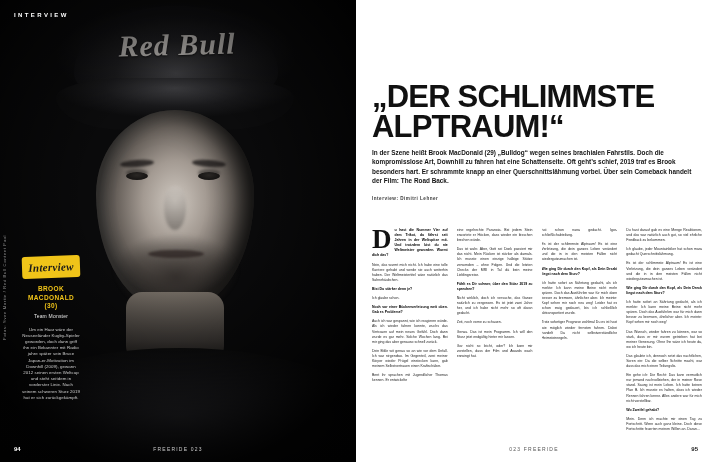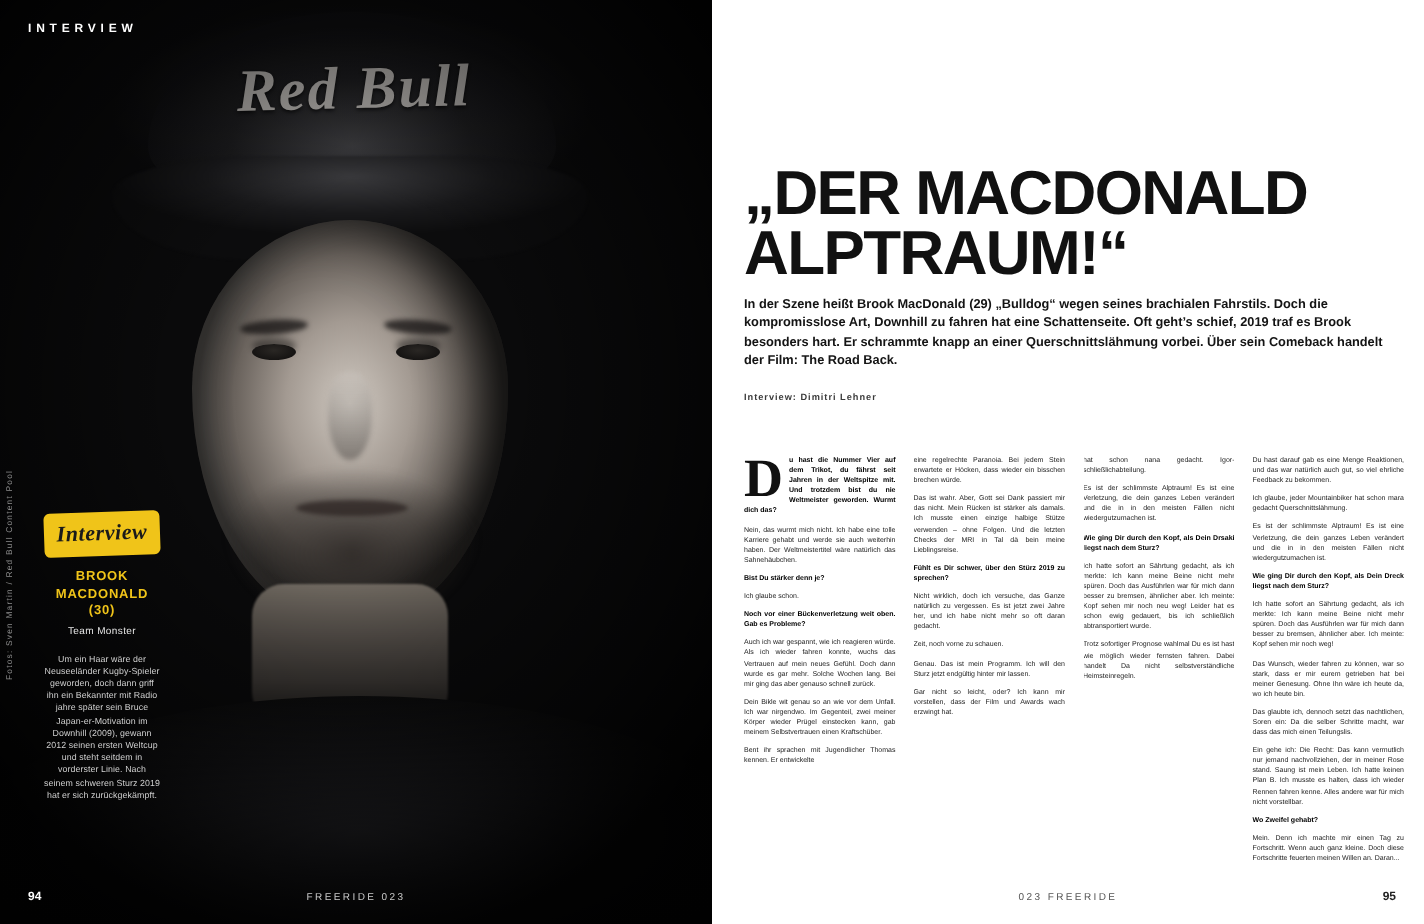--- a/index.html
+++ b/index.html
@@ -386,21 +386,21 @@
 
     <div class="left-credit">Fotos: Sven Martin / Red Bull Content Pool</div>
     <div class="folio-left">94</div>
     <div class="folio-left-mag">FREERIDE 023</div>
   </div>
 
   <div class="gutter"></div>
 
   <div class="right-page">
     <div class="headline">
-      <div>„DER MACDONALD</div>
+      <div>„DER SCHLIMMSTE</div>
       <div>ALPTRAUM!“</div>
     </div>
 
     <div class="standfirst-wide">In der Szene heißt Brook MacDonald (29) „Bulldog“ wegen seines brachialen Fahrstils. Doch die kompromisslose Art, Downhill zu fahren hat eine Schattenseite. Oft geht’s schief, 2019 traf es Brook besonders hart. Er schrammte knapp an einer Querschnittslähmung vorbei. Über sein Comeback handelt der Film: The Road Back.</div>
     <div class="byline">Interview: Dimitri Lehner</div>
 
     <div class="cols">
       <div class="col" id="c1">
           <p class="q"><span class="dropcap">D</span>u hast die Nummer Vier auf dem Trikot, du fährst seit Jahren in der Weltspitze mit. Und trotzdem bist du nie Weltmeister geworden. Wurmt dich das?</p>
           <p>Nein, das wurmt mich nicht. Ich habe eine tolle Karriere gehabt und werde sie auch weiterhin haben. Der Weltmeistertitel wäre natürlich das Sahnehäubchen.</p>

